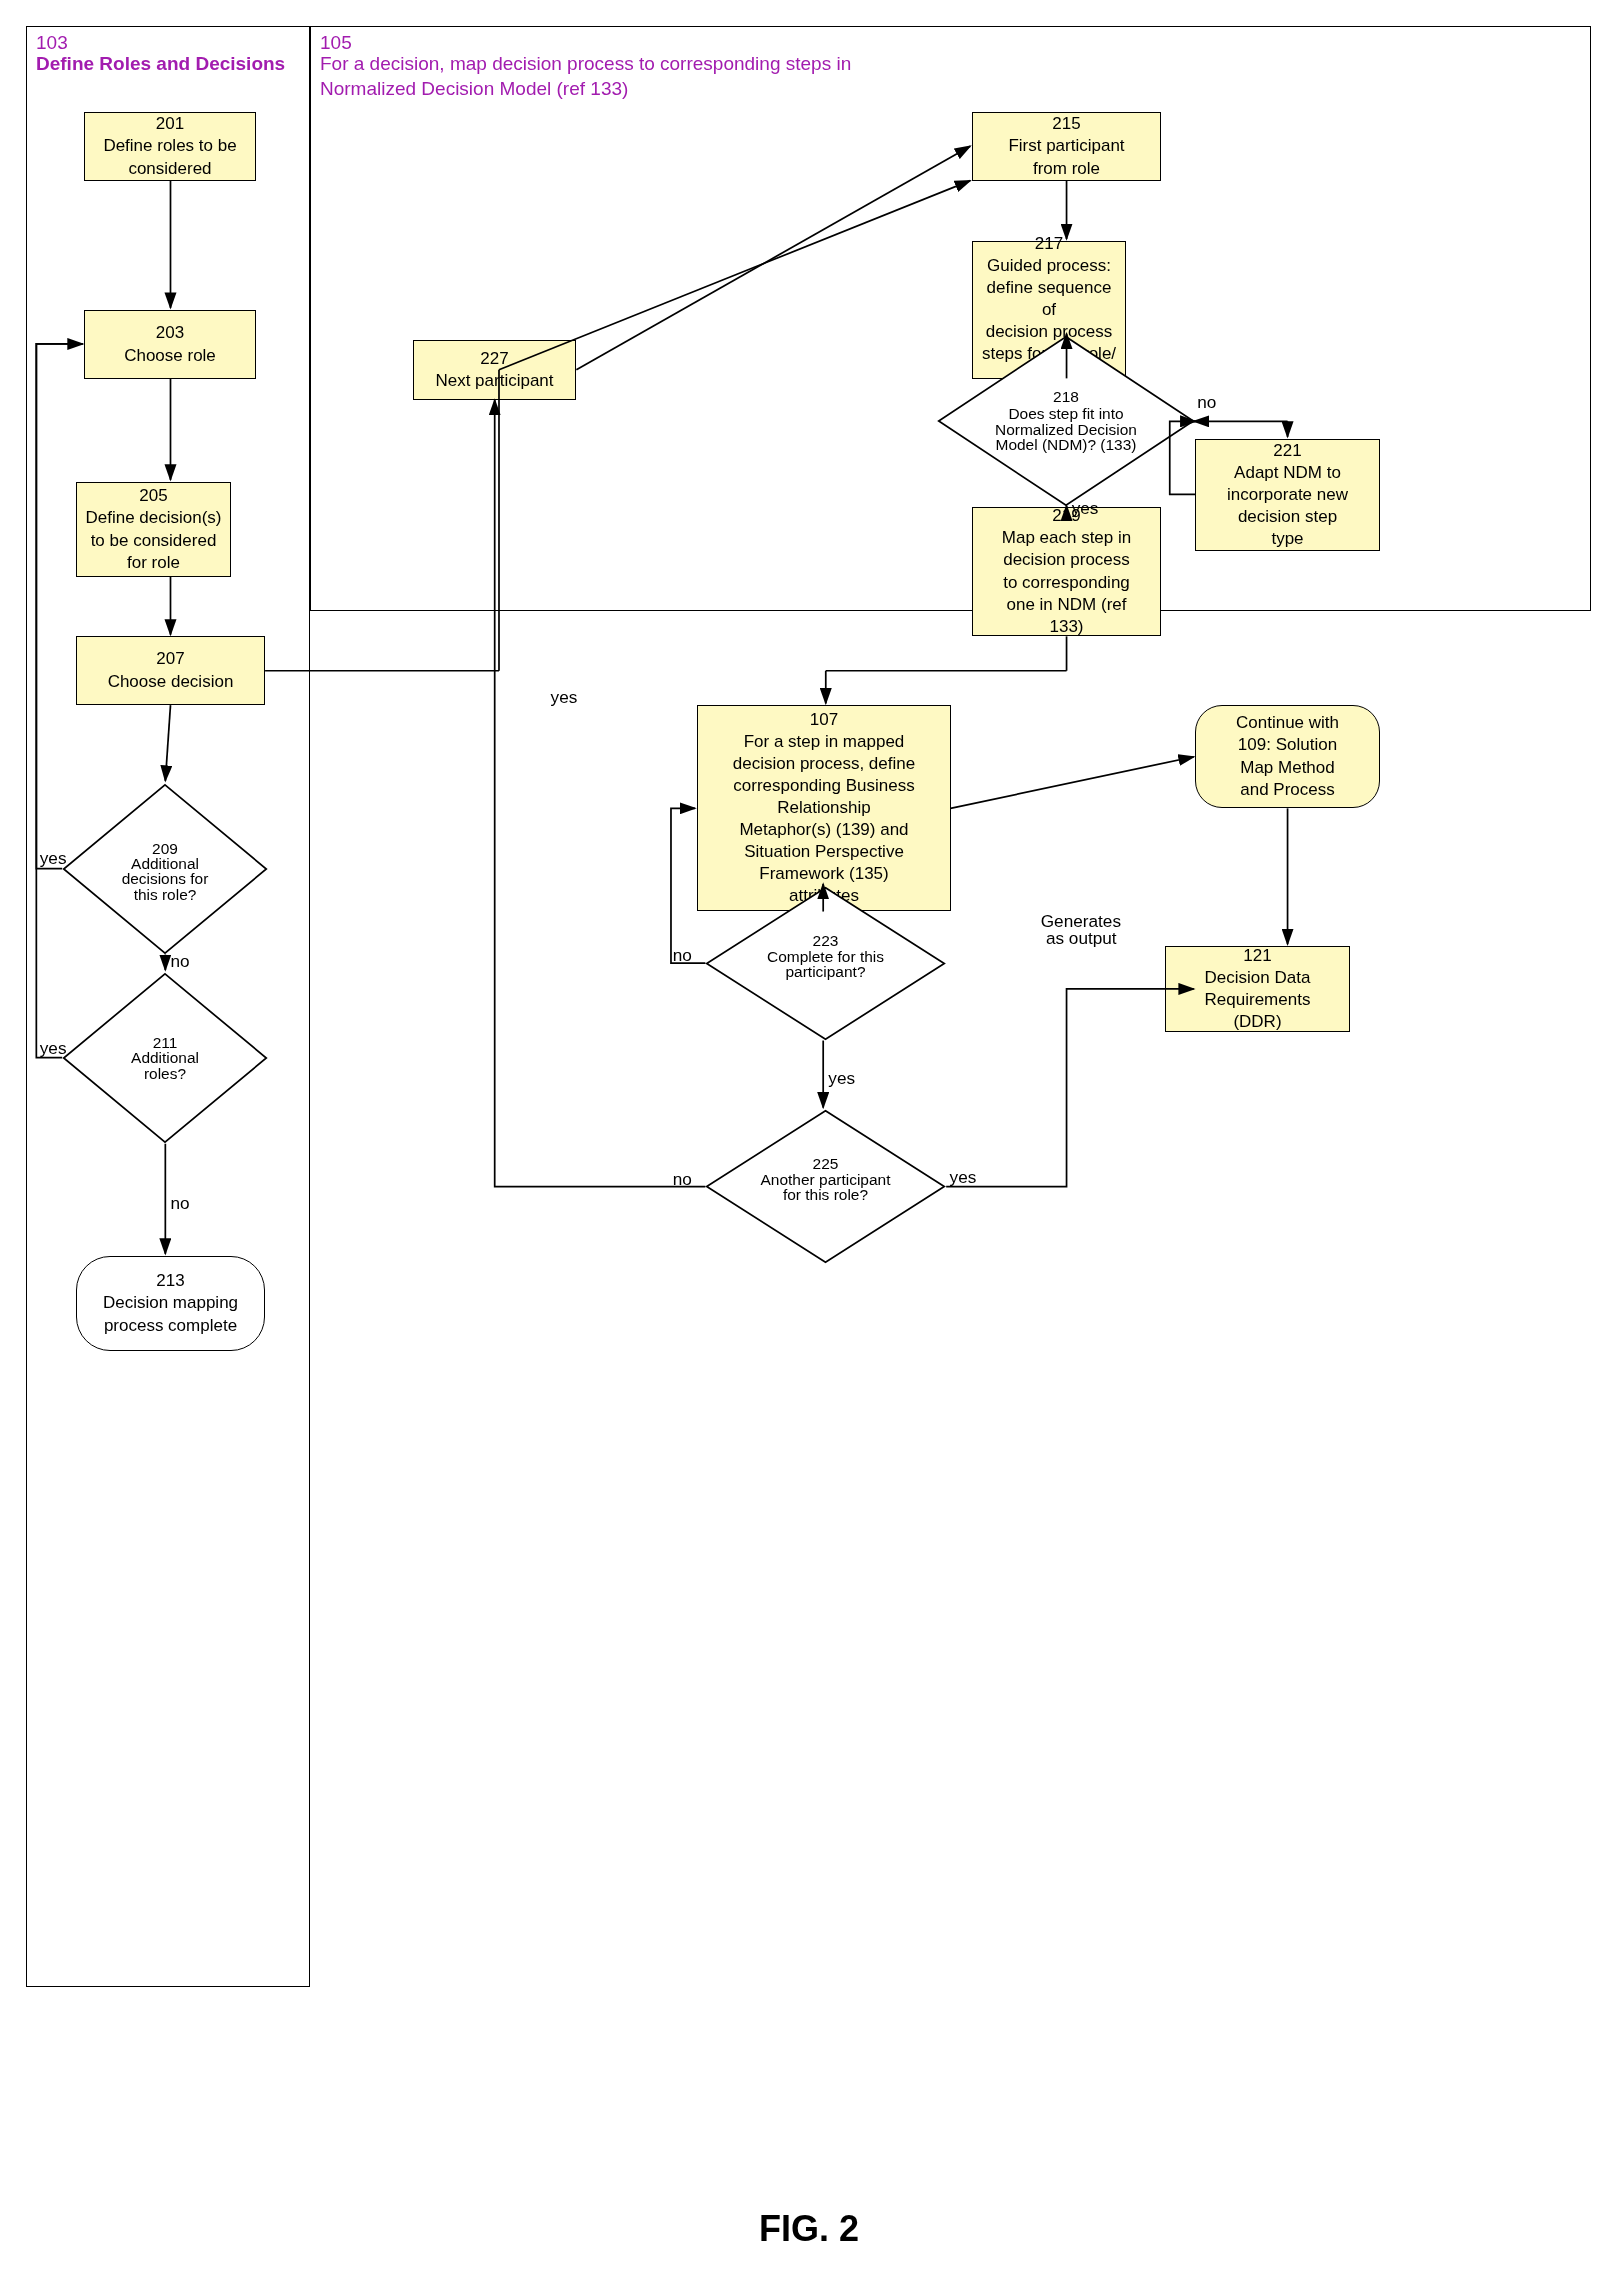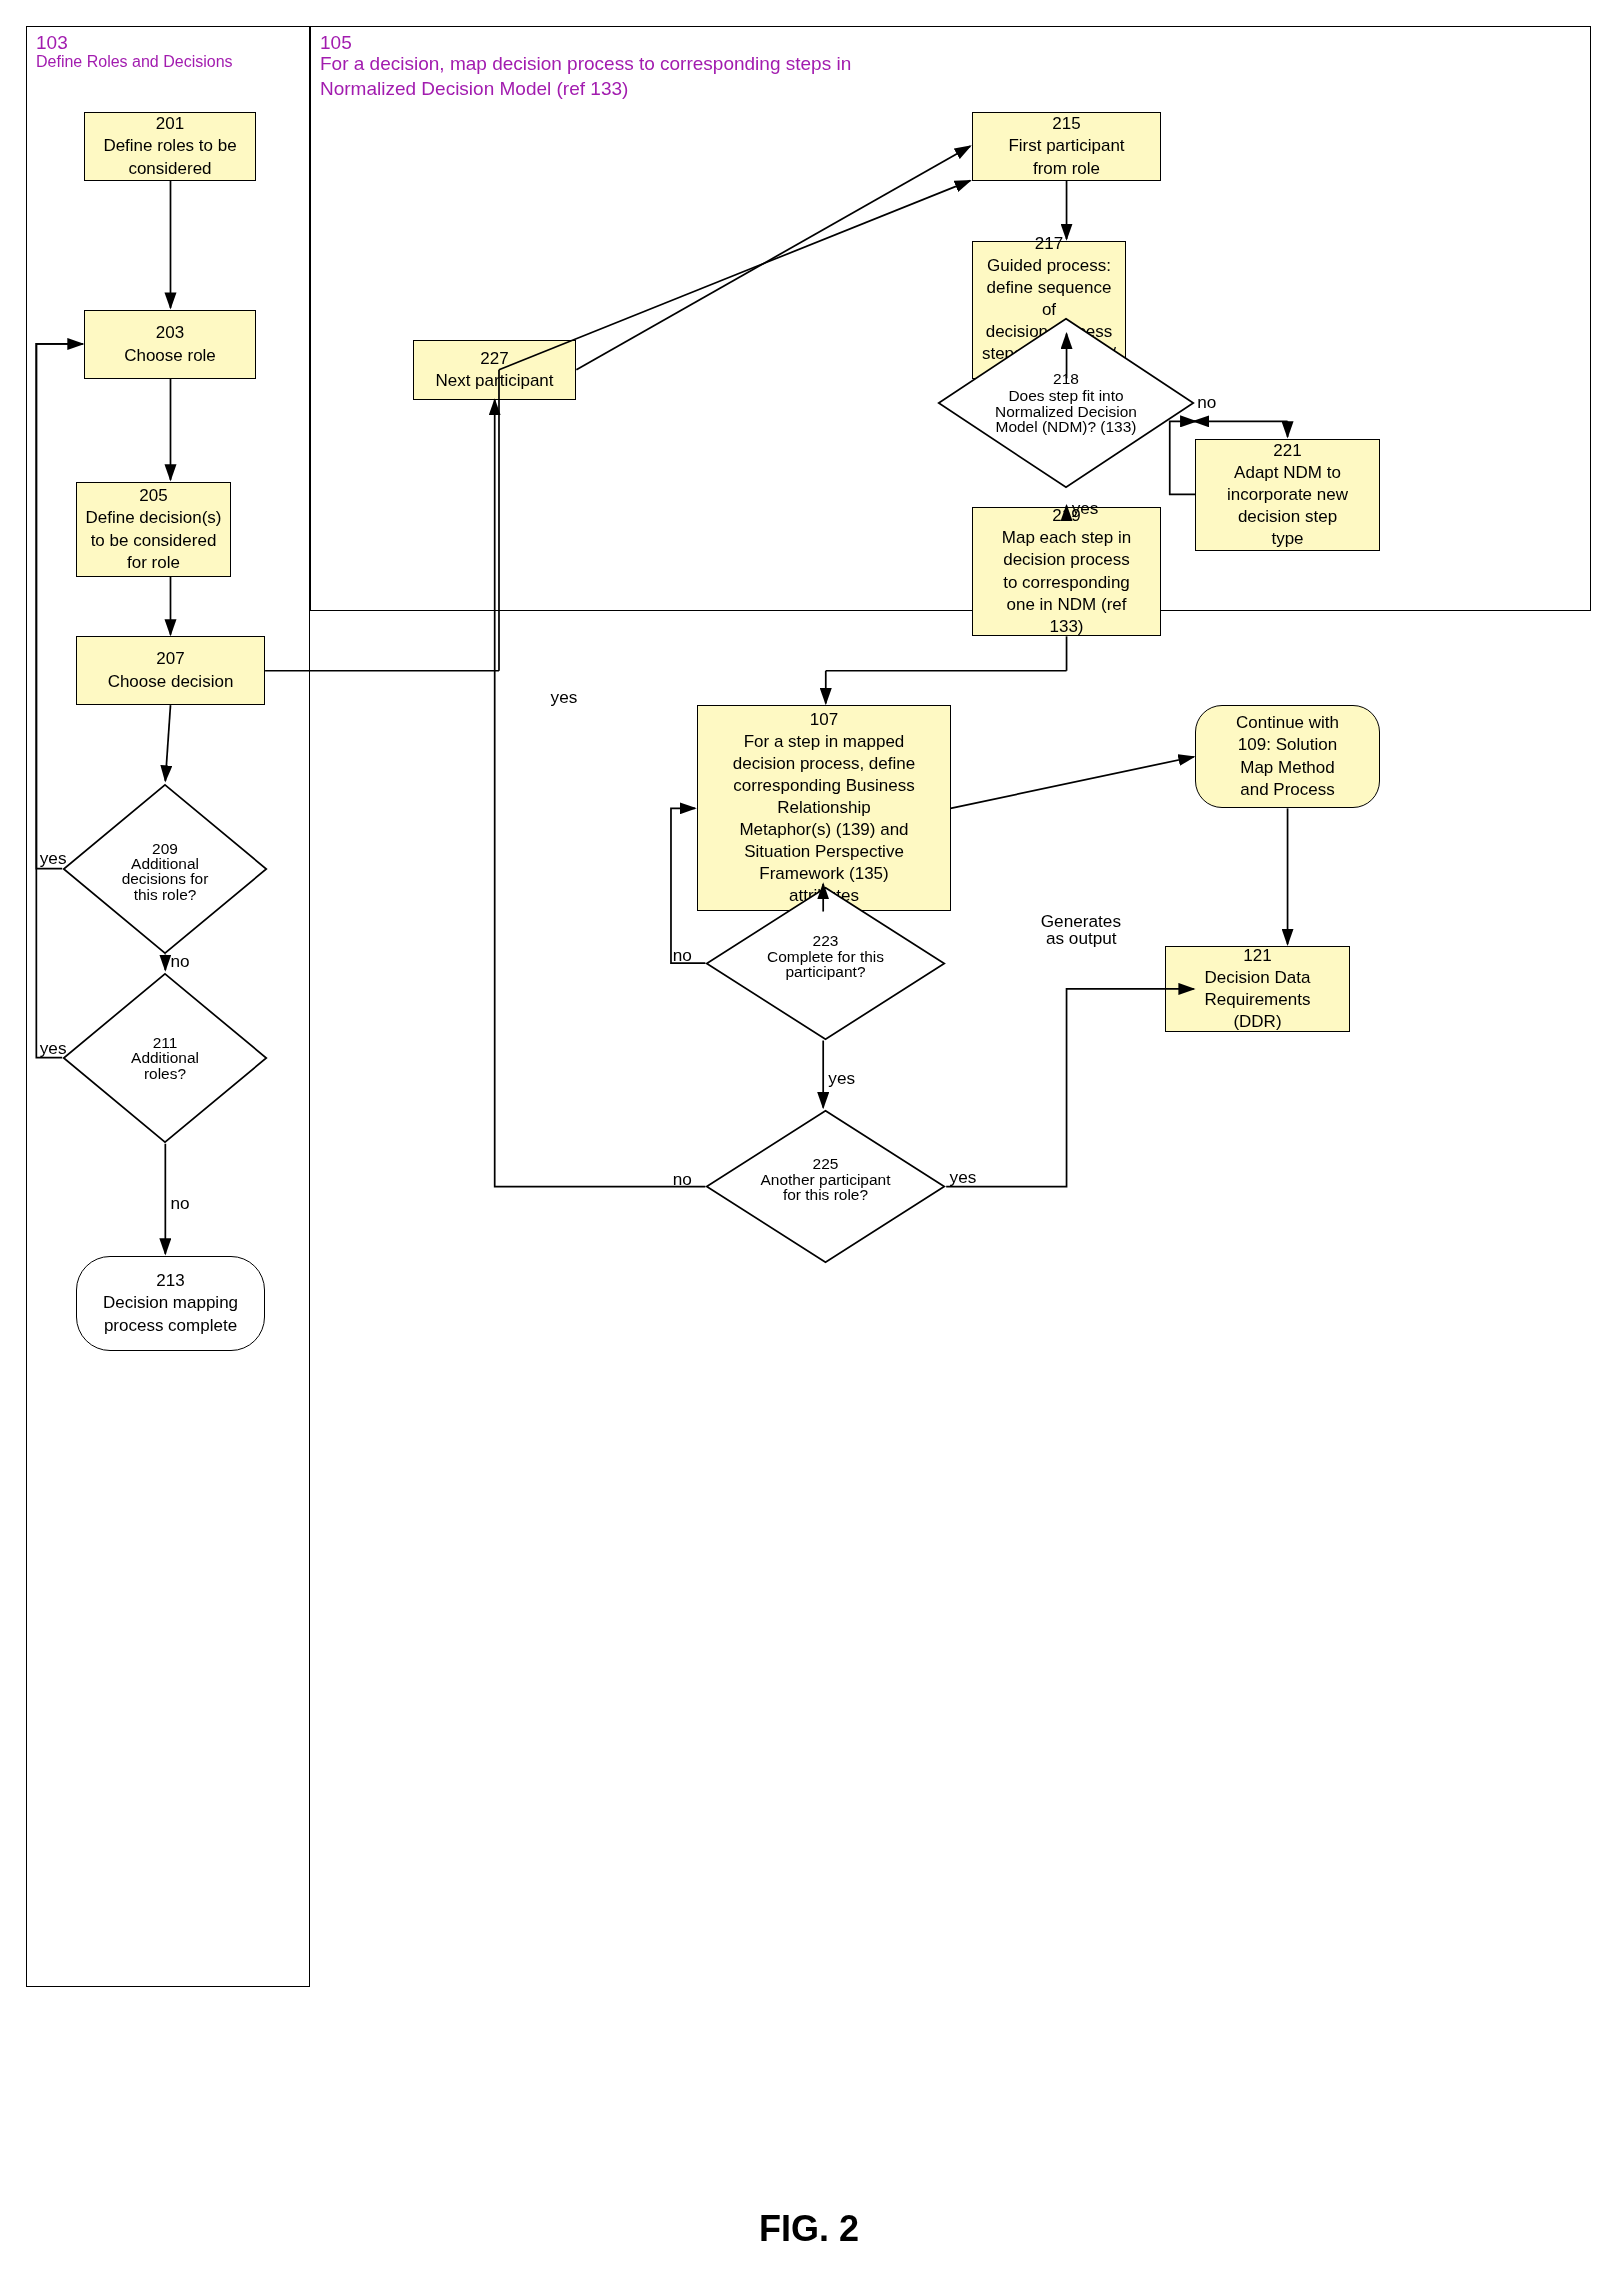--- a/index.html
+++ b/index.html
@@ -98,21 +98,21 @@
   </style>
 </head>
 <body>
 
 <div class="diagram-container">
 
   <div class="panel-left"></div>
   <div class="panel-right"></div>
 
   <div class="label-text" style="left:36px; top:31px; font-size:19px;">103</div>
-  <div class="label-text" style="left:36px; top:52px; font-size:16px;">Define Roles and Decisions</div>
+  <div class="label-text" style="left:36px; top:52px; font-size:19px;font-weight:bold;">Define Roles and Decisions</div>
 
   <div class="label-text" style="left:320px; top:31px; font-size:19px;">105</div>
   <div class="label-text" style="left:320px; top:52px; font-size:19px; max-width:1256px; white-space:pre-line;">For a decision, map decision process to corresponding steps in
 Normalized Decision Model (ref 133)</div>
 
   <div class="box" style="left:84px; top:112px; width:172px; height:69px;">
     <span style="font-size:17px; font-weight:normal;">201<br>Define roles to be<br>considered</span>
   </div>
 
   <div class="box" style="left:84px; top:310px; width:172px; height:69px;">
@@ -156,21 +156,21 @@
   </div>
 
   <div class="box" style="left:1165px; top:946px; width:185px; height:86px;">
     <span style="font-size:17px;">121<br>Decision Data<br>Requirements<br>(DDR)</span>
   </div>
 
   <div class="rounded-box" style="left:76px; top:1256px; width:189px; height:95px;">
     <span style="font-size:17px;">213<br>Decision mapping<br>process complete</span>
   </div>
 
-  <div class="diamond-wrapper" style="left:937px; top:317px; width:258px; height:172px;">
+  <div class="diamond-wrapper" style="left:937px; top:335px; width:258px; height:172px;">
     <svg width="258" height="172" viewBox="0 0 300 200">
       <polygon points="150,2 298,100 150,198 2,100" fill="white" stroke="black" stroke-width="2"></polygon>
       <text x="150" y="78" text-anchor="middle" font-size="18">218</text>
       <text x="150" y="98" text-anchor="middle" font-size="18">Does step fit into</text>
       <text x="150" y="116" text-anchor="middle" font-size="18">Normalized Decision</text>
       <text x="150" y="134" text-anchor="middle" font-size="18">Model (NDM)? (133)</text>
     </svg>
   </div>
 
   <div class="diamond-wrapper" style="left:62px; top:783px; width:206px; height:172px;">

